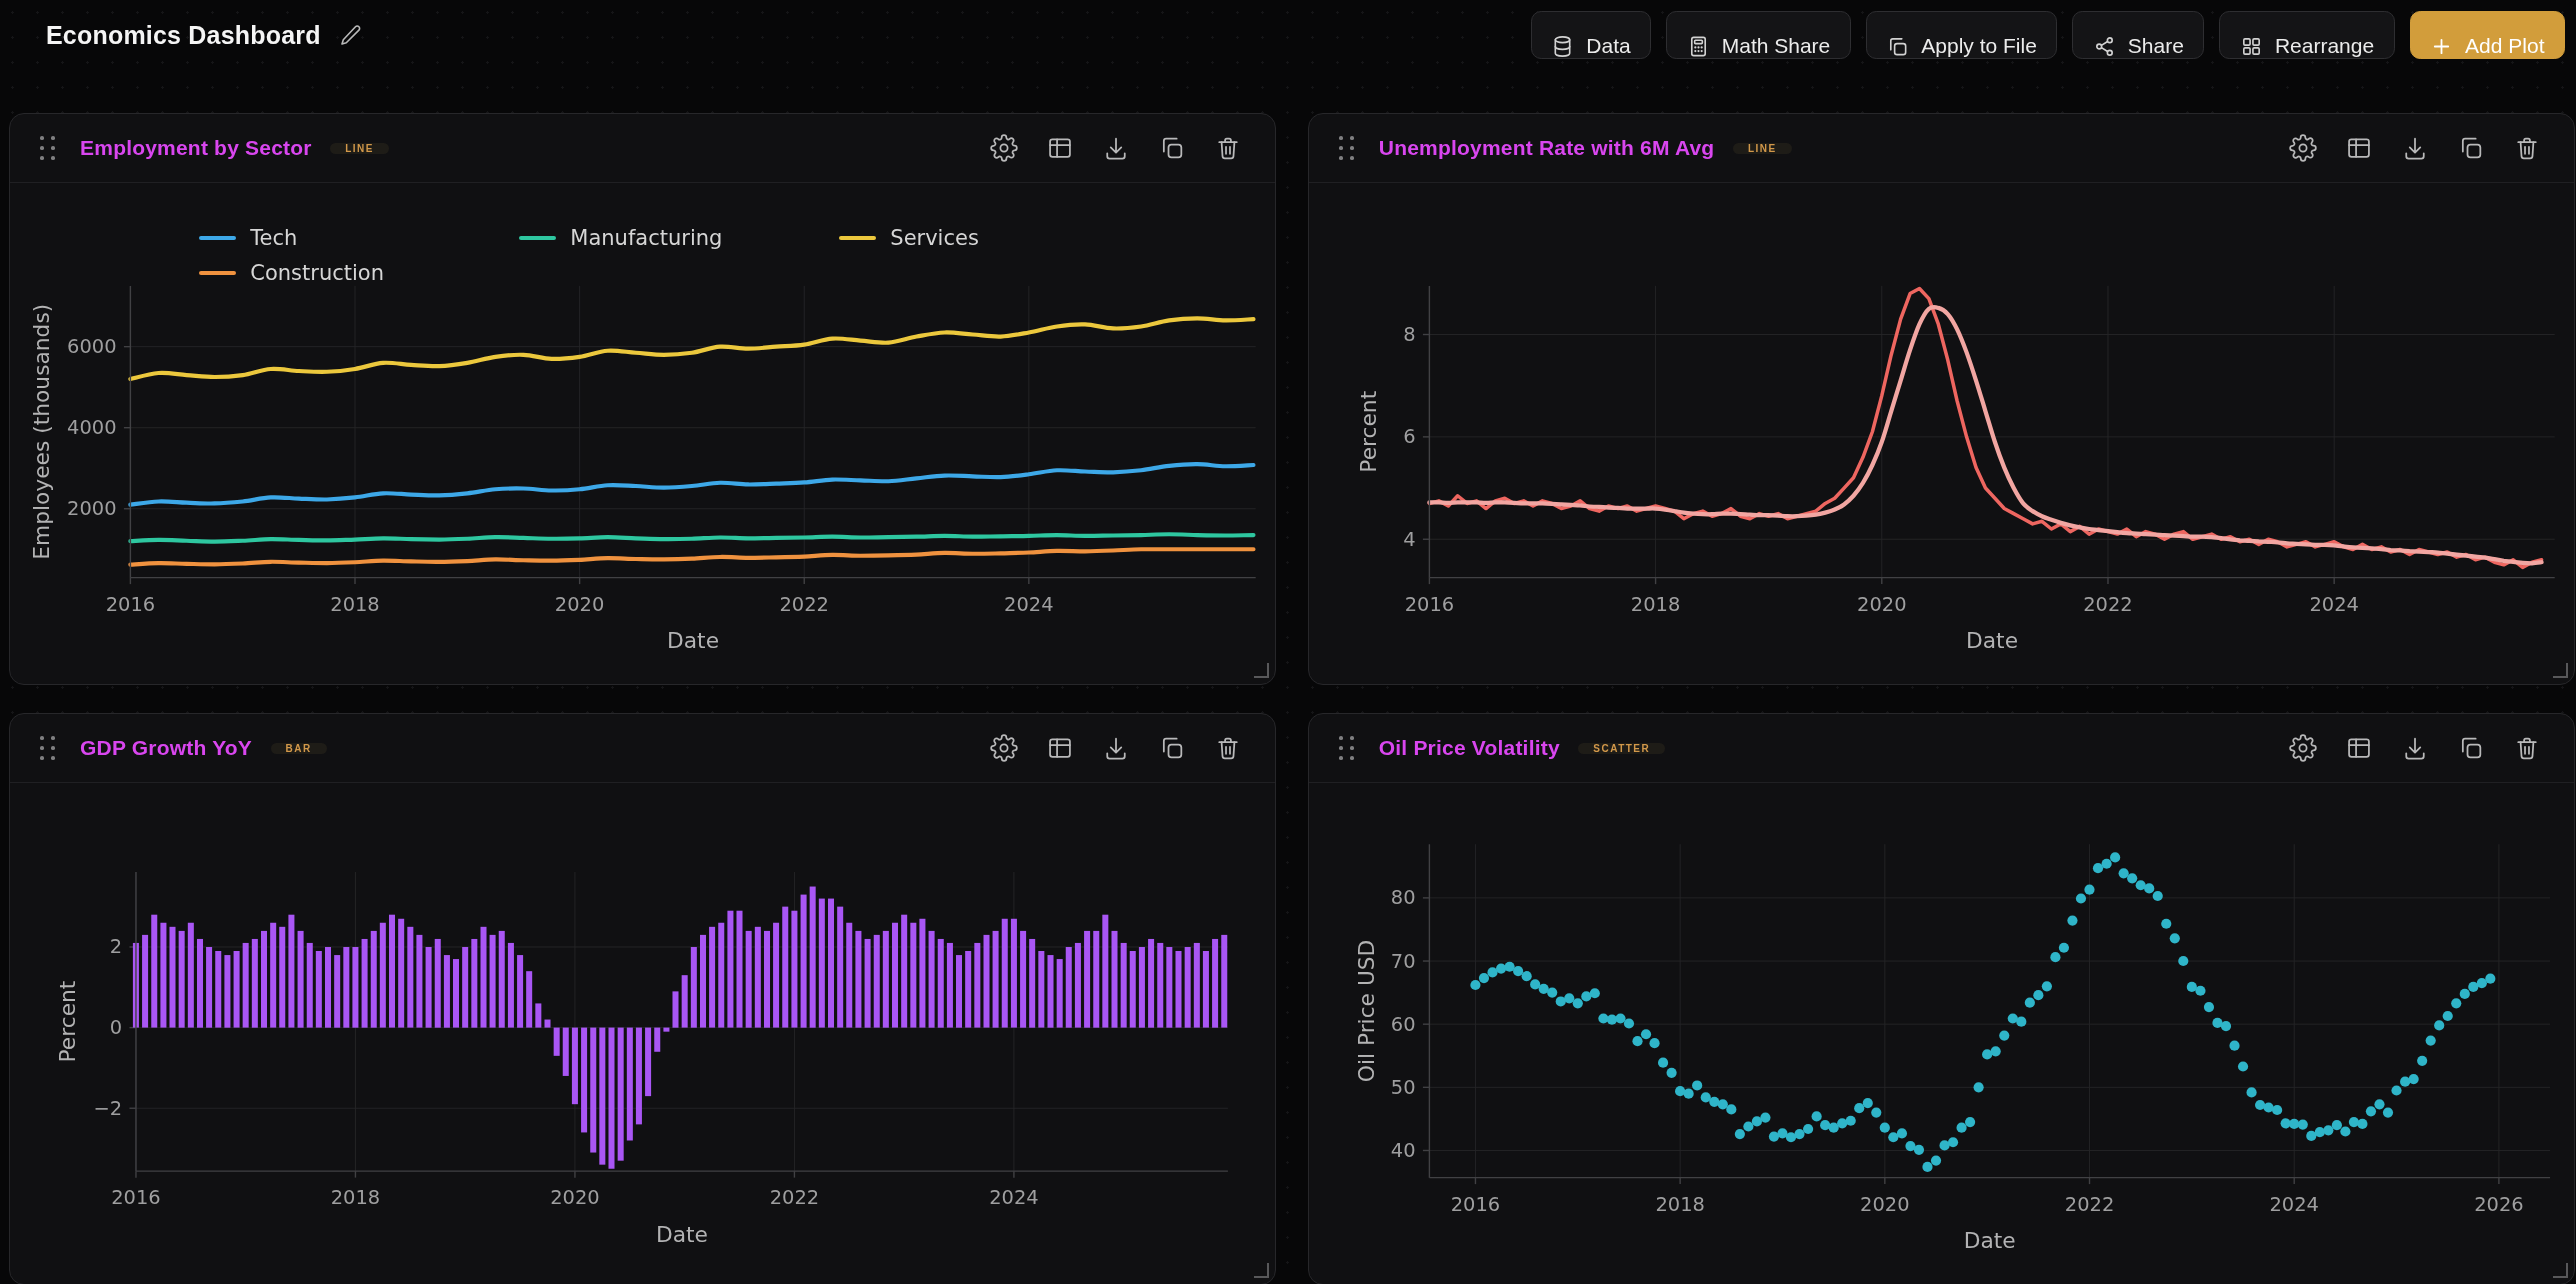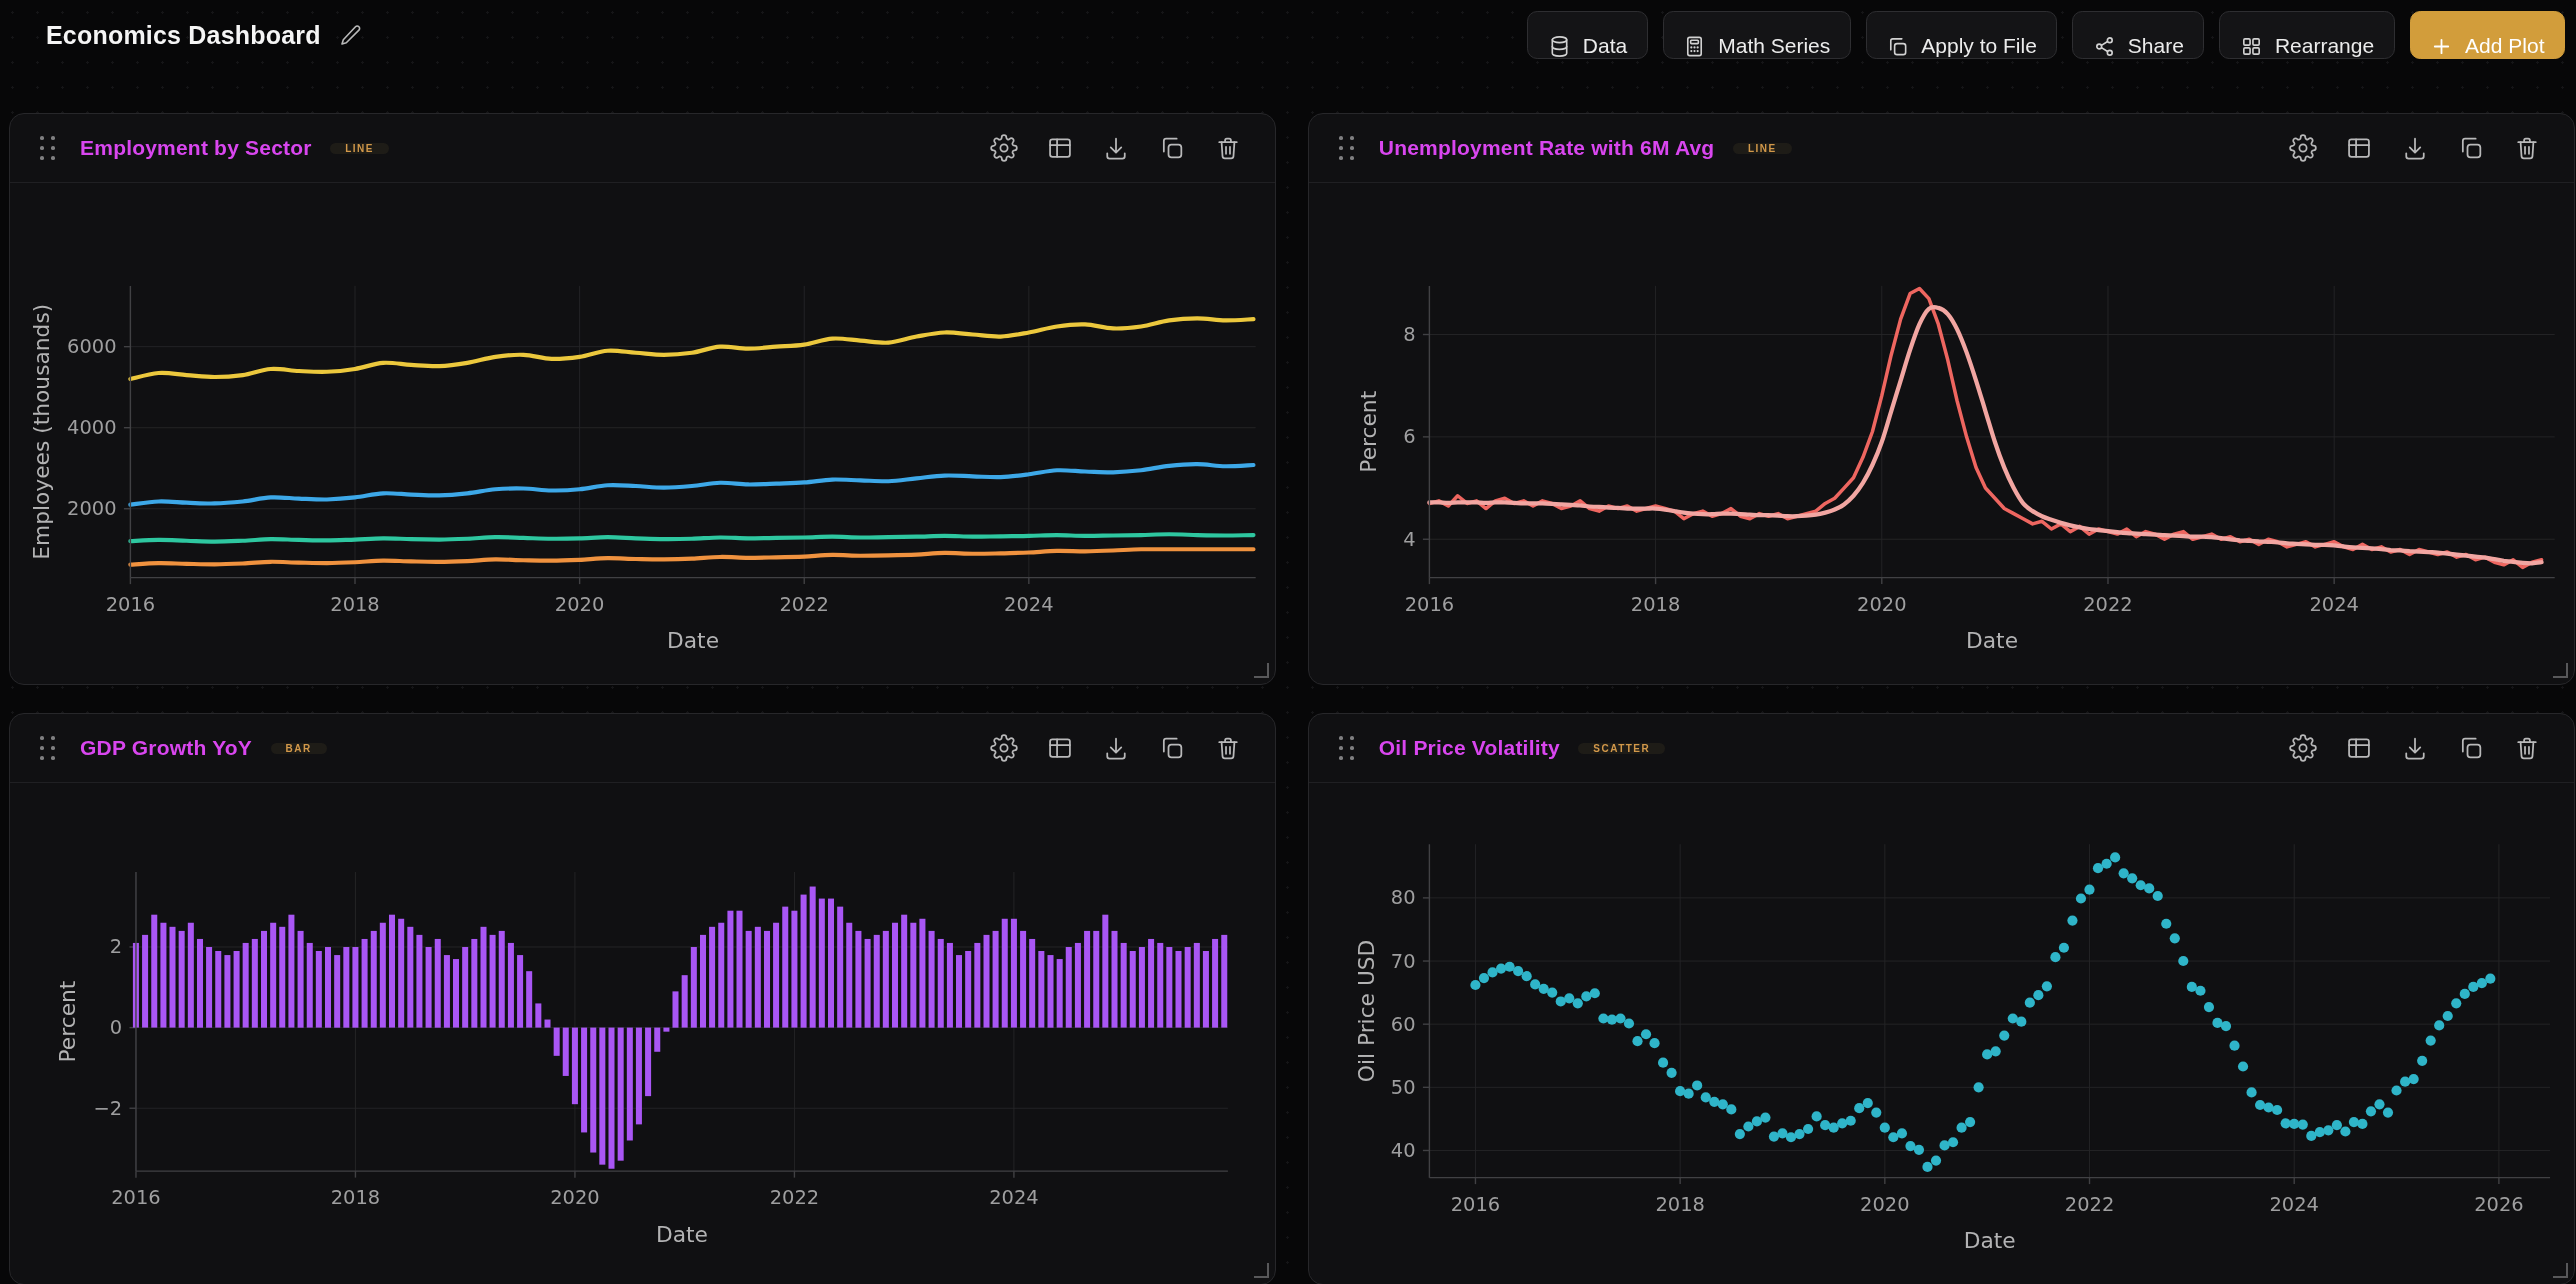--- a/index.html
+++ b/index.html
@@ -75,21 +75,21 @@
   </button>
 
   <button class="tb-btn">
     <span style="display:flex">
         <svg width="23" height="23" viewBox="0 0 24 24" fill="none" stroke-width="1.7" stroke="currentColor" stroke-linecap="round">
           <rect x="5" y="2.5" width="14" height="19" rx="2"></rect>
           <rect x="8" y="5.5" width="8" height="3.5" rx="0.8"></rect>
           <path d="M8.7 13h.01M12 13h.01M15.3 13h.01M8.7 16.8h.01M12 16.8h.01M15.3 16.8h.01" stroke-width="2.3"></path>
         </svg>
       </span>
-    <span>Math Series</span>
+    <span>Math Share</span>
   </button>
 
   <button class="tb-btn">
     <span style="display:flex">
         <svg width="23" height="23" viewBox="0 0 24 24" fill="none" stroke-width="1.7" stroke="currentColor" stroke-linecap="round" stroke-linejoin="round">
           <rect x="9" y="9" width="11.5" height="11.5" rx="2.5"></rect>
           <path d="M5 15.5V6a2 2 0 0 1 2-2h9.5"></path>
         </svg>
       </span>
     <span>Apply to File</span>
@@ -204,20 +204,38 @@
         <text x="115" y="183.625" text-anchor="end" fill="#9f9fa0" font-size="21" font-family="DejaVu Sans, sans-serif">6000</text>
         <path d="M130,211.625C135.1,210.5 150.2,205.8 160.3,205.1C170.4,204.3 180.5,206.5 190.6,207.3C200.7,208.0 210.8,209.4 220.9,209.4C231.0,209.4 241.2,208.7 251.3,207.3C261.4,205.8 271.5,201.4 281.6,200.7C291.7,200.0 301.8,202.4 311.9,202.9C322.0,203.4 332.1,204.1 342.2,203.7C352.3,203.4 362.4,202.3 372.5,200.7C382.6,199.1 392.7,194.9 402.8,194.1C412.9,193.4 423.0,195.7 433.1,196.3C443.2,196.9 453.4,198.0 463.5,197.6C473.6,197.3 483.7,195.8 493.8,194.1C503.9,192.4 514.0,189.0 524.1,187.6C534.2,186.1 544.3,185.0 554.4,185.4C564.5,185.7 574.6,189.4 584.7,189.8C594.8,190.1 604.9,189.0 615.0,187.6C625.1,186.1 635.2,181.7 645.3,181.0C655.4,180.3 665.6,182.5 675.7,183.2C685.8,183.9 695.9,185.4 706.0,185.4C716.1,185.4 726.2,184.6 736.3,183.2C746.4,181.7 756.5,177.4 766.6,176.6C776.7,175.9 786.8,178.8 796.9,178.8C807.0,178.8 817.1,177.4 827.2,176.6C837.3,175.9 847.4,175.9 857.5,174.4C867.6,173.0 877.8,168.6 887.9,167.9C898.0,167.1 908.1,169.3 918.2,170.1C928.3,170.8 938.4,173.0 948.5,172.3C958.6,171.5 968.7,167.5 978.8,165.7C988.9,163.9 999.0,161.7 1009.1,161.3C1019.2,160.9 1029.3,162.8 1039.4,163.5C1049.5,164.2 1059.6,166.1 1069.7,165.7C1079.9,165.3 1090.0,163.1 1100.1,161.3C1110.2,159.5 1120.3,156.2 1130.4,154.8C1140.5,153.3 1150.6,152.2 1160.7,152.6C1170.8,152.9 1180.9,156.6 1191.0,156.9C1201.1,157.3 1211.2,156.2 1221.3,154.8C1231.4,153.3 1241.5,149.6 1251.6,148.2C1261.7,146.7 1271.8,146.0 1281.9,146.0C1292.1,146.0 1302.2,148.0 1312.3,148.2C1322.4,148.3 1337.5,147.1 1342.6,146.9" fill="none" stroke="#ecc83d" stroke-width="4.5" stroke-linejoin="round" stroke-linecap="round"></path>
         <path d="M130,347.25C135.1,346.7 150.2,344.1 160.3,343.8C170.4,343.4 180.5,344.7 190.6,345.1C200.7,345.4 210.8,346.2 220.9,345.9C231.0,345.7 241.2,344.8 251.3,343.8C261.4,342.7 271.5,339.9 281.6,339.4C291.7,338.9 301.8,340.3 311.9,340.7C322.0,341.1 332.1,341.8 342.2,341.6C352.3,341.3 362.4,340.5 372.5,339.4C382.6,338.3 392.7,335.5 402.8,335.0C412.9,334.5 423.0,335.9 433.1,336.3C443.2,336.7 453.4,337.4 463.5,337.2C473.6,337.0 483.7,336.1 493.8,335.0C503.9,333.9 514.0,331.5 524.1,330.6C534.2,329.8 544.3,329.5 554.4,329.8C564.5,330.0 574.6,331.8 584.7,331.9C594.8,332.1 604.9,331.6 615.0,330.6C625.1,329.7 635.2,326.8 645.3,326.3C655.4,325.7 665.6,326.7 675.7,327.1C685.8,327.6 695.9,328.9 706.0,328.9C716.1,328.9 726.2,328.0 736.3,327.1C746.4,326.3 756.5,323.9 766.6,323.6C776.7,323.3 786.8,325.2 796.9,325.4C807.0,325.5 817.1,324.9 827.2,324.5C837.3,324.1 847.4,323.9 857.5,323.2C867.6,322.5 877.8,320.5 887.9,320.1C898.0,319.8 908.1,320.7 918.2,321.0C928.3,321.3 938.4,322.2 948.5,321.9C958.6,321.5 968.7,319.8 978.8,318.8C988.9,317.8 999.0,316.1 1009.1,315.8C1019.2,315.4 1029.3,316.3 1039.4,316.6C1049.5,316.9 1059.6,317.9 1069.7,317.5C1079.9,317.1 1090.0,315.7 1100.1,314.4C1110.2,313.2 1120.3,310.6 1130.4,310.1C1140.5,309.6 1150.6,311.0 1160.7,311.4C1170.8,311.7 1180.9,312.5 1191.0,312.3C1201.1,312.0 1211.2,311.2 1221.3,310.1C1231.4,308.9 1241.5,306.3 1251.6,305.3C1261.7,304.2 1271.8,303.4 1281.9,303.5C1292.1,303.6 1302.2,305.5 1312.3,305.7C1322.4,305.8 1337.5,304.6 1342.6,304.4" fill="none" stroke="#3da8e8" stroke-width="4.5" stroke-linejoin="round" stroke-linecap="round"></path>
         <path d="M130,386.625C135.1,386.4 150.2,385.4 160.3,385.3C170.4,385.2 180.5,385.9 190.6,386.2C200.7,386.5 210.8,387.1 220.9,387.1C231.0,387.1 241.2,386.6 251.3,386.2C261.4,385.8 271.5,384.6 281.6,384.4C291.7,384.3 301.8,385.1 311.9,385.3C322.0,385.5 332.1,385.8 342.2,385.8C352.3,385.7 362.4,385.2 372.5,384.9C382.6,384.5 392.7,383.6 402.8,383.6C412.9,383.5 423.0,384.2 433.1,384.4C443.2,384.7 453.4,384.9 463.5,384.9C473.6,384.8 483.7,384.4 493.8,384.0C503.9,383.6 514.0,382.4 524.1,382.3C534.2,382.1 544.3,382.8 554.4,383.1C564.5,383.4 574.6,383.9 584.7,384.0C594.8,384.1 604.9,383.9 615.0,383.6C625.1,383.3 635.2,382.3 645.3,382.3C655.4,382.3 665.6,383.2 675.7,383.6C685.8,383.9 695.9,384.4 706.0,384.4C716.1,384.5 726.2,384.3 736.3,384.0C746.4,383.7 756.5,382.8 766.6,382.7C776.7,382.6 786.8,383.5 796.9,383.6C807.0,383.6 817.1,383.3 827.2,383.1C837.3,383.0 847.4,382.9 857.5,382.7C867.6,382.5 877.8,381.8 887.9,381.8C898.0,381.8 908.1,382.6 918.2,382.7C928.3,382.8 938.4,382.4 948.5,382.3C958.6,382.1 968.7,382.0 978.8,381.8C988.9,381.6 999.0,380.9 1009.1,380.9C1019.2,380.9 1029.3,381.7 1039.4,381.8C1049.5,381.9 1059.6,381.5 1069.7,381.4C1079.9,381.2 1090.0,381.2 1100.1,380.9C1110.2,380.7 1120.3,380.1 1130.4,380.1C1140.5,380.1 1150.6,380.9 1160.7,380.9C1170.8,381.0 1180.9,380.6 1191.0,380.5C1201.1,380.4 1211.2,380.3 1221.3,380.1C1231.4,379.8 1241.5,379.2 1251.6,379.2C1261.7,379.2 1271.8,379.8 1281.9,380.1C1292.1,380.3 1302.2,380.5 1312.3,380.5C1322.4,380.5 1337.5,380.1 1342.6,380.1" fill="none" stroke="#2ec7a0" stroke-width="4.5" stroke-linejoin="round" stroke-linecap="round"></path>
         <path d="M130,412C135.1,411.7 150.2,410.4 160.3,410.3C170.4,410.1 180.5,410.9 190.6,411.1C200.7,411.3 210.8,411.6 220.9,411.6C231.0,411.5 241.2,411.1 251.3,410.7C261.4,410.3 271.5,409.1 281.6,408.9C291.7,408.8 301.8,409.6 311.9,409.8C322.0,410.0 332.1,410.3 342.2,410.3C352.3,410.2 362.4,409.8 372.5,409.4C382.6,408.9 392.7,407.8 402.8,407.6C412.9,407.5 423.0,408.3 433.1,408.5C443.2,408.7 453.4,409.0 463.5,408.9C473.6,408.9 483.7,408.5 493.8,408.1C503.9,407.6 514.0,406.5 524.1,406.3C534.2,406.2 544.3,407.0 554.4,407.2C564.5,407.4 574.6,407.7 584.7,407.6C594.8,407.6 604.9,407.2 615.0,406.8C625.1,406.3 635.2,405.1 645.3,405.0C655.4,404.9 665.6,405.7 675.7,405.9C685.8,406.1 695.9,406.4 706.0,406.3C716.1,406.2 726.2,405.9 736.3,405.4C746.4,405.0 756.5,403.8 766.6,403.7C776.7,403.5 786.8,404.5 796.9,404.6C807.0,404.6 817.1,404.3 827.2,404.1C837.3,403.9 847.4,403.7 857.5,403.3C867.6,402.8 877.8,401.6 887.9,401.5C898.0,401.4 908.1,402.3 918.2,402.4C928.3,402.4 938.4,402.2 948.5,401.9C958.6,401.7 968.7,401.5 978.8,401.1C988.9,400.6 999.0,399.5 1009.1,399.3C1019.2,399.2 1029.3,400.1 1039.4,400.2C1049.5,400.3 1059.6,400.0 1069.7,399.8C1079.9,399.5 1090.0,399.3 1100.1,398.9C1110.2,398.4 1120.3,397.3 1130.4,397.1C1140.5,396.9 1150.6,397.6 1160.7,397.6C1170.8,397.5 1180.9,397.1 1191.0,396.7C1201.1,396.3 1211.2,395.6 1221.3,395.4C1231.4,395.2 1241.5,395.4 1251.6,395.4C1261.7,395.4 1271.8,395.4 1281.9,395.4C1292.1,395.4 1302.2,395.4 1312.3,395.4C1322.4,395.4 1337.5,395.4 1342.6,395.4" fill="none" stroke="#f0923f" stroke-width="4.5" stroke-linejoin="round" stroke-linecap="round"></path>
         <line x1="130" x2="130" y1="111" y2="426" stroke="#414144" stroke-width="1.5"></line>
         <line x1="130" x2="1345" y1="426" y2="426" stroke="#414144" stroke-width="1.5"></line>
         <text x="737.5" y="502" text-anchor="middle" fill="#b3b3b4" font-size="23.5" font-family="DejaVu Sans, sans-serif">Date</text>
         <text transform="translate(42,268.5) rotate(-90)" text-anchor="middle" fill="#b3b3b4" font-size="23.5" font-family="DejaVu Sans, sans-serif">Employees (thousands)</text>
       </svg>
+    <div class="legend grid3" style="left:120px;top:39px;width:1125px">
+        <div class="legend-item">
+          <span class="swatch ln" style="background: rgb(61, 168, 232);"></span>
+          <span class="legend-label">Tech</span>
+        </div>
+        <div class="legend-item">
+          <span class="swatch ln" style="background: rgb(46, 199, 160);"></span>
+          <span class="legend-label">Manufacturing</span>
+        </div>
+        <div class="legend-item">
+          <span class="swatch ln" style="background: rgb(236, 200, 61);"></span>
+          <span class="legend-label">Services</span>
+        </div>
+        <div class="legend-item">
+          <span class="swatch ln" style="background: rgb(240, 146, 63);"></span>
+          <span class="legend-label">Construction</span>
+        </div>
+      </div>
   </div>
   <span class="resize"></span>
 </section>
 
 <section class="panel" style="left:1308px;top:113px">
   <header class="phead">
     <span class="handle">
         <i></i>
         <i></i>
         <i></i>

